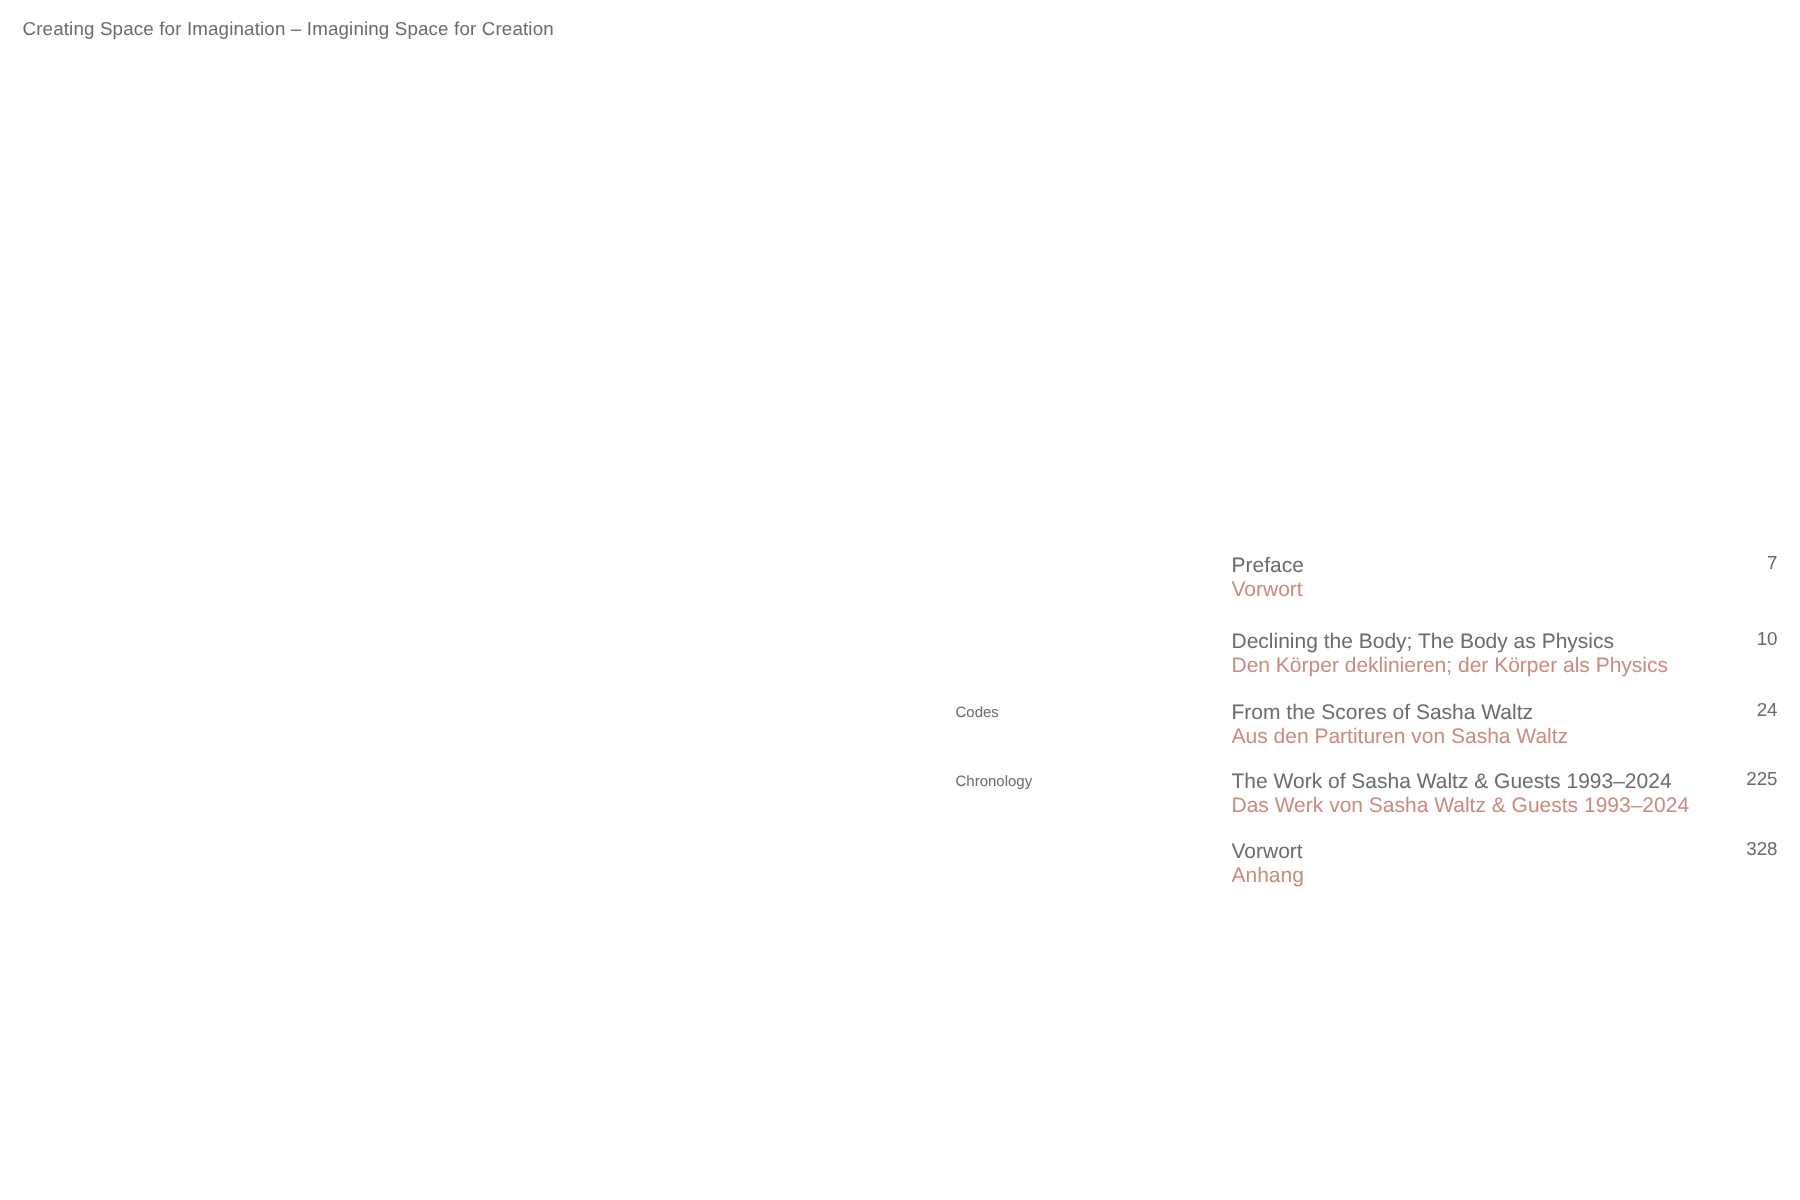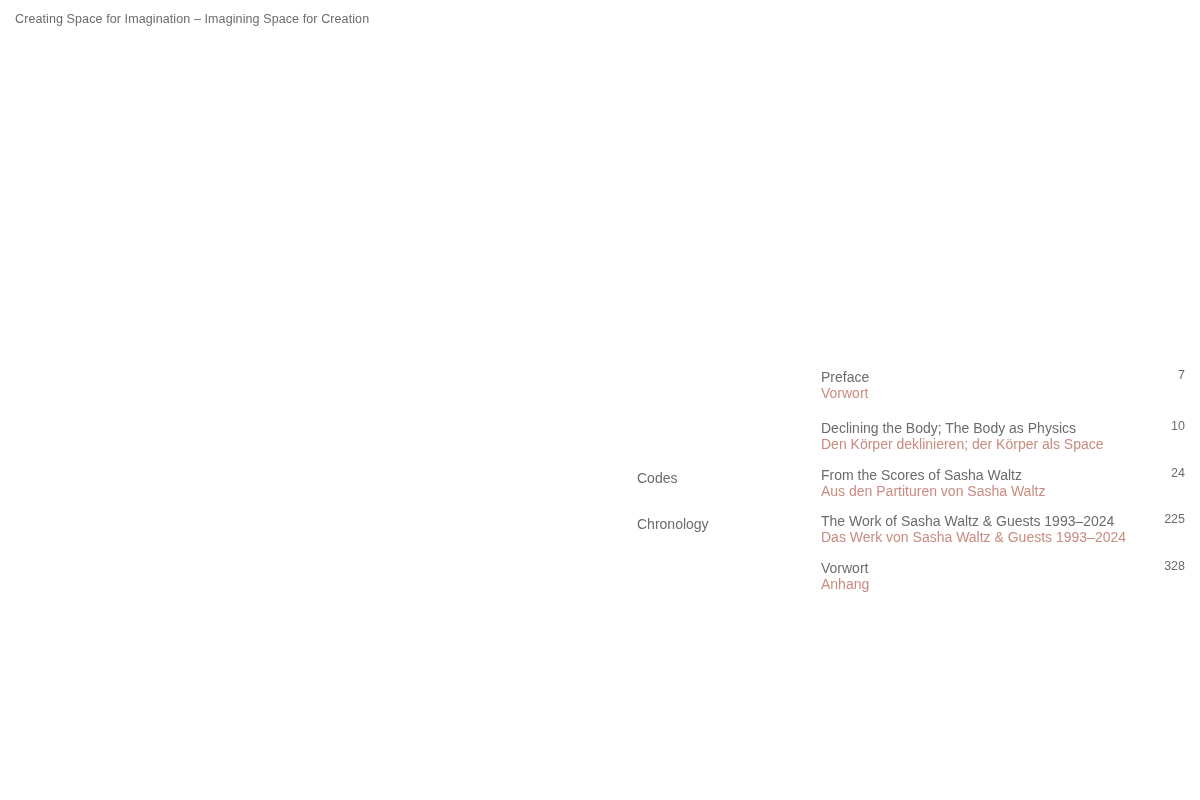--- a/index.html
+++ b/index.html
@@ -37,21 +37,21 @@
     width: 1200px;
   }
   .toc-row {
     position: relative;
     min-height: 46px;
   }
   .toc-category {
     position: absolute;
     left: 637px;
     top: 4px;
-    font-size: 14px;
+    font-size: 10px;
     color: #6b6b6b;
     white-space: nowrap;
   }
   .toc-entry {
     position: absolute;
     left: 821px;
     top: 0;
     width: 364px;
   }
   .toc-line {
@@ -108,21 +108,21 @@
 
   <div class="toc" style="top:419px;">
     <div class="toc-row">
       <div class="toc-category"></div>
       <div class="toc-entry">
         <div class="toc-line line-en">
           <span class="toc-en">Declining the Body; The Body as Physics</span>
           <span class="toc-page">10</span>
         </div>
         <div class="toc-line">
-          <span class="toc-de">Den Körper deklinieren; der Körper als Space</span>
+          <span class="toc-de">Den Körper deklinieren; der Körper als Physics</span>
         </div>
       </div>
     </div>
   </div>
 
   <div class="toc" style="top:466px;">
     <div class="toc-row">
       <div class="toc-category">Codes</div>
       <div class="toc-entry">
         <div class="toc-line line-en">

